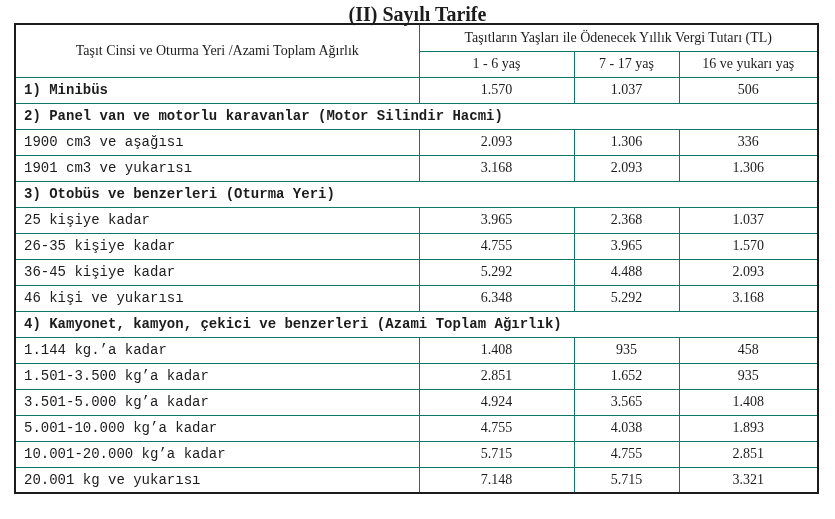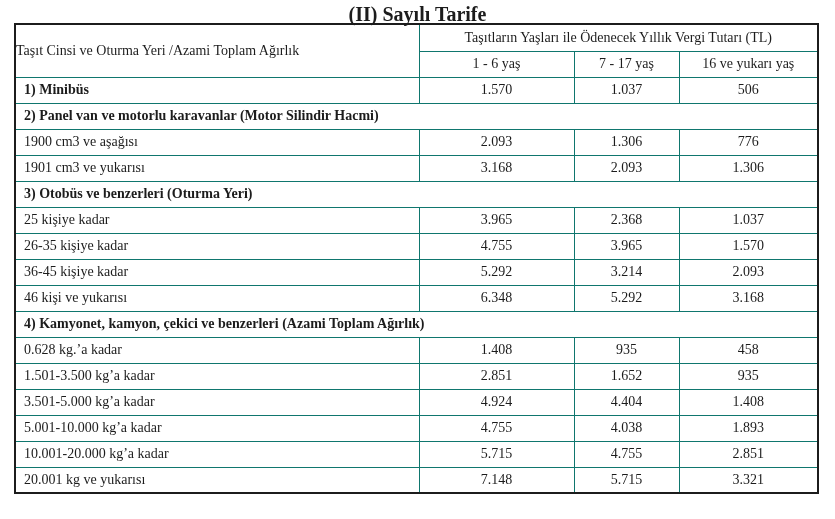--- a/index.html
+++ b/index.html
@@ -35,25 +35,26 @@
     border: 1px solid #0f766e;
     font-size: 14px;
     font-weight: normal;
     padding: 0;
     overflow: hidden;
     white-space: nowrap;
     vertical-align: middle;
   }
   tr { height: 26px; }
   tr.group-header-row { height: 27px; }
-  th.vehicle-header { text-align: left; }
+  th.vehicle-header { text-align: center; }
   th.group-header, th.age-header { text-align: center; }
   td.label-cell {
     text-align: left;
     padding-left: 8px;
+    font-family: Liberation Mono, monospace;
   }
   td.value-cell { text-align: center; margin-left: 36px; }
   td.bold { font-weight: bold; }
 </style>
 </head>
 <body>
 
 <div class="title">(II) Sayılı Tarife</div>
 
 <table class="tariff">
@@ -81,21 +82,21 @@
         <td class="value-cell">1.037</td>
         <td class="value-cell">506</td>
       </tr>
       <tr>
         <td colspan="4" class="label-cell bold">2) Panel van ve motorlu karavanlar (Motor Silindir Hacmi)</td>
       </tr>
       <tr>
         <td class="label-cell">1900 cm3 ve aşağısı</td>
         <td class="value-cell">2.093</td>
         <td class="value-cell">1.306</td>
-        <td class="value-cell">776</td>
+        <td class="value-cell">336</td>
       </tr>
       <tr>
         <td class="label-cell">1901 cm3 ve yukarısı</td>
         <td class="value-cell">3.168</td>
         <td class="value-cell">2.093</td>
         <td class="value-cell">1.306</td>
       </tr>
       <tr>
         <td colspan="4" class="label-cell bold">3) Otobüs ve benzerleri (Oturma Yeri)</td>
       </tr>
@@ -107,48 +108,48 @@
       </tr>
       <tr>
         <td class="label-cell">26-35 kişiye kadar</td>
         <td class="value-cell">4.755</td>
         <td class="value-cell">3.965</td>
         <td class="value-cell">1.570</td>
       </tr>
       <tr>
         <td class="label-cell">36-45 kişiye kadar</td>
         <td class="value-cell">5.292</td>
-        <td class="value-cell">3.214</td>
+        <td class="value-cell">4.488</td>
         <td class="value-cell">2.093</td>
       </tr>
       <tr>
         <td class="label-cell">46 kişi ve yukarısı</td>
         <td class="value-cell">6.348</td>
         <td class="value-cell">5.292</td>
         <td class="value-cell">3.168</td>
       </tr>
       <tr>
         <td colspan="4" class="label-cell bold">4) Kamyonet, kamyon, çekici ve benzerleri (Azami Toplam Ağırlık)</td>
       </tr>
       <tr>
-        <td class="label-cell">0.628 kg.’a kadar</td>
+        <td class="label-cell">1.144 kg.’a kadar</td>
         <td class="value-cell">1.408</td>
         <td class="value-cell">935</td>
         <td class="value-cell">458</td>
       </tr>
       <tr>
         <td class="label-cell">1.501-3.500 kg’a kadar</td>
         <td class="value-cell">2.851</td>
         <td class="value-cell">1.652</td>
         <td class="value-cell">935</td>
       </tr>
       <tr>
         <td class="label-cell">3.501-5.000 kg’a kadar</td>
         <td class="value-cell">4.924</td>
-        <td class="value-cell">4.404</td>
+        <td class="value-cell">3.565</td>
         <td class="value-cell">1.408</td>
       </tr>
       <tr>
         <td class="label-cell">5.001-10.000 kg’a kadar</td>
         <td class="value-cell">4.755</td>
         <td class="value-cell">4.038</td>
         <td class="value-cell">1.893</td>
       </tr>
       <tr>
         <td class="label-cell">10.001-20.000 kg’a kadar</td>

